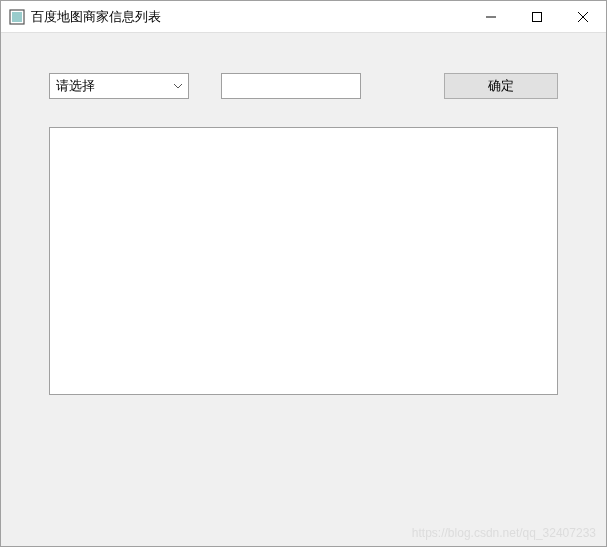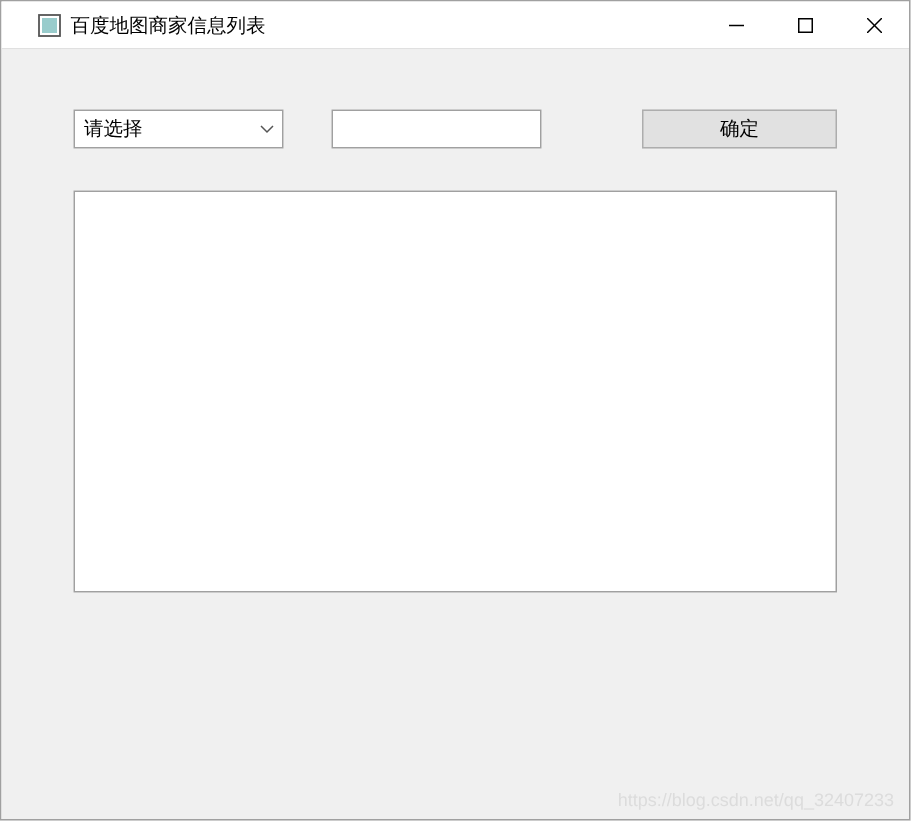--- a/index.html
+++ b/index.html
@@ -20,21 +20,21 @@
       display: flex;
       flex-direction: column;
       position: relative;
     }
     .titlebar {
       height: 32px;
       background: #ffffff;
       border-bottom: 1px solid #e0e0e0;
       display: flex;
       align-items: center;
-      padding-left: 24px;
+      padding-left: 8px;
     }
     .titlebar-icon {
       width: 16px;
       height: 16px;
       margin-right: 6px;
       flex-shrink: 0;
     }
     .titlebar-title {
       flex: 1;
       font-size: 13px;
@@ -98,21 +98,21 @@
       background: #ffffff;
       border: 1px solid #a0a0a0;
       padding: 0 6px;
       font-size: 13px;
       outline: none;
     }
     .spacer {
       flex: 1;
     }
     .confirm-button {
-      width: 130px;
+      width: 114px;
       height: 26px;
       background: #e1e1e1;
       border: 1px solid #adadad;
       font-size: 13px;
       cursor: pointer;
       text-align: center;
       color: #000;
     }
     .results-label {
       font-size: 22px;

